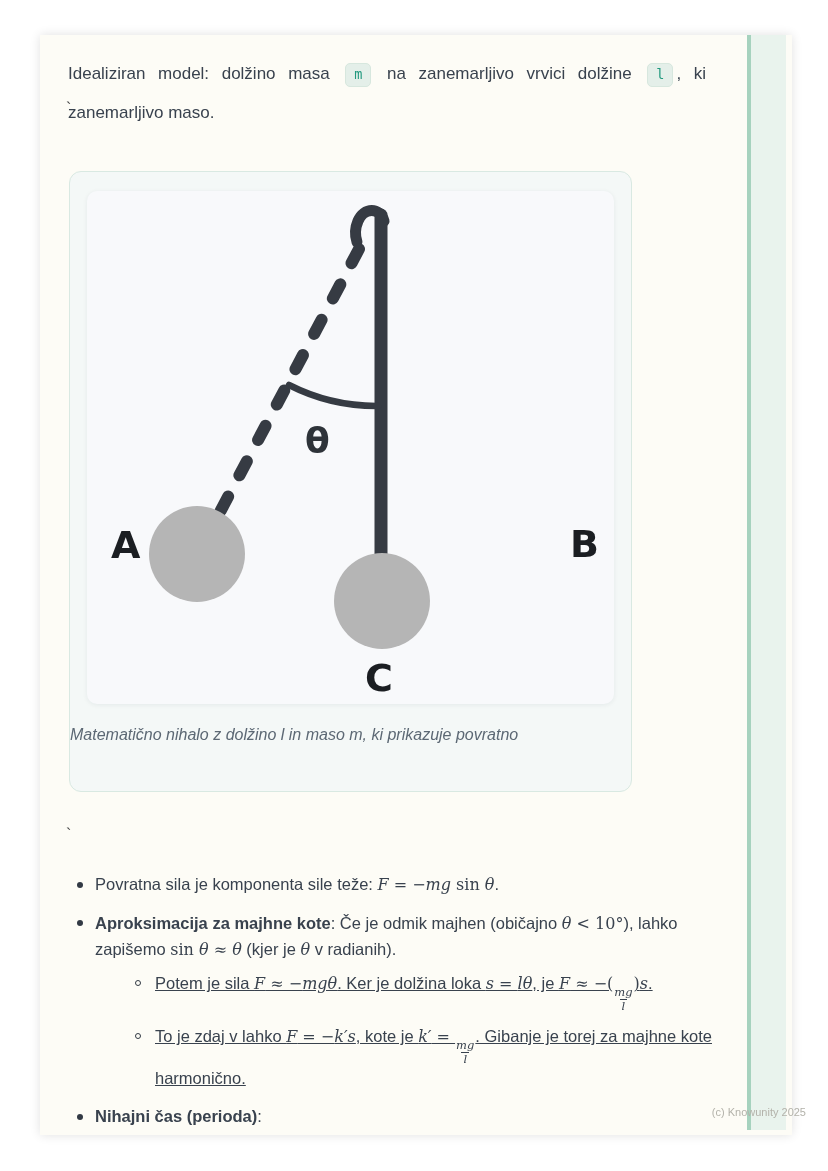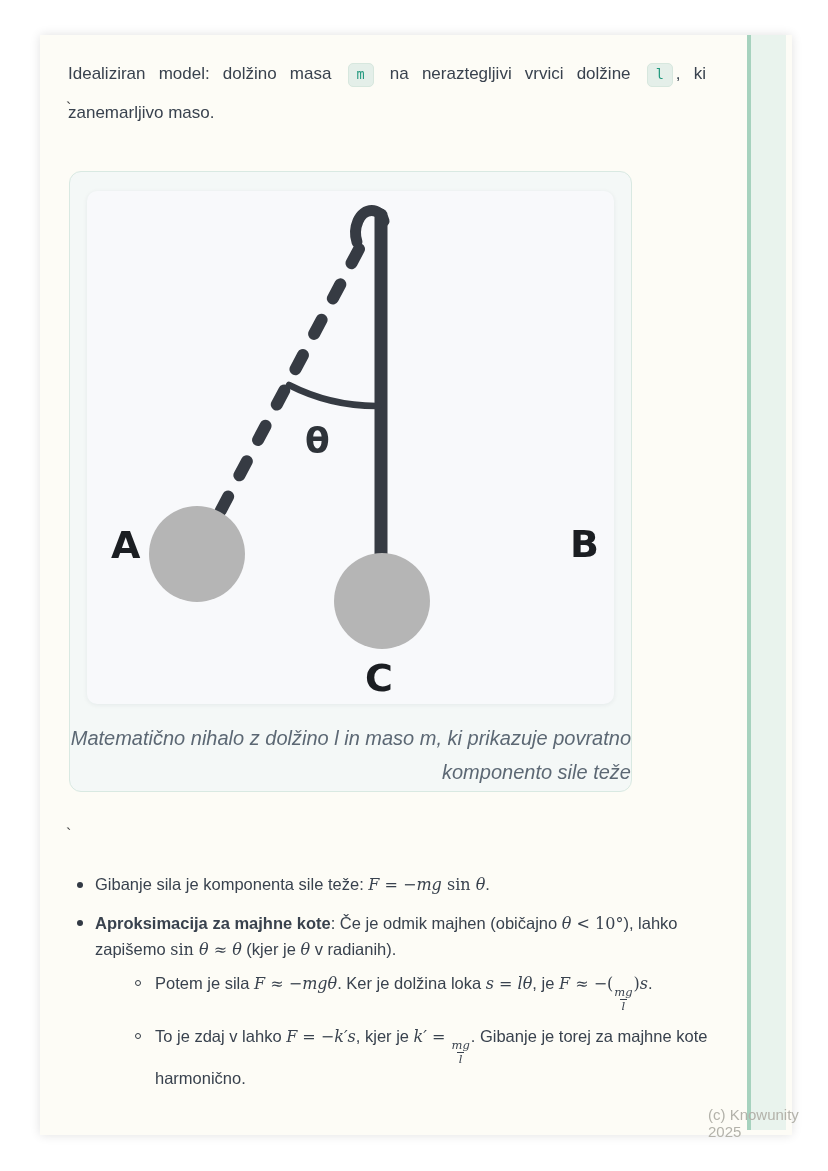--- a/index.html
+++ b/index.html
@@ -42,60 +42,60 @@
   }
   .figure-inner{
     position:absolute;left:17px;top:19px;width:527px;height:513px;
     background:#f8f9fb;border-radius:10px;
     box-shadow:0 1px 5px rgba(20,40,60,0.07);
   }
   .figure-inner svg{position:absolute;left:0;top:0;}
   .fig-letter{font-family:"DejaVu Sans",sans-serif;font-weight:700;font-size:38px;fill:#1b1e22;}
   .fig-theta{font-family:"DejaVu Sans",sans-serif;font-weight:700;font-size:36px;fill:#2e3339;}
   .caption{
-    position:absolute;left:0;right:0;top:549px;text-align:right;
-    font-style:italic;font-size:20px;line-height:1.7;color:#5c6874;
+    position:absolute;left:0;right:0;top:549px;text-align:left;
+    font-style:italic;font-size:16px;line-height:1.7;color:#5c6874;
   }
   
   .doc-list{position:absolute;left:68px;top:872px;width:644px;font-size:16.5px;line-height:1.55;z-index:2;}
   .doc-list ul{list-style:none;margin:0;padding:0;}
   .doc-list > ul > li{position:relative;padding-left:27px;margin-bottom:13px;}
   .doc-list > ul > li::before{
     content:"";position:absolute;left:9px;top:0.58em;width:6px;height:6px;
     border-radius:50%;background:#323a44;
   }
-  .doc-list ul.sub{margin:9px 0 12px 36px;}
+  .doc-list ul.sub{margin:9px 0 12px 36px;text-decoration:underline;}
   .doc-list ul.sub > li{position:relative;padding-left:24px;margin-bottom:12px;}
   .doc-list ul.sub > li::before{
     content:"";position:absolute;left:4px;top:0.52em;width:6px;height:6px;
     border-radius:50%;background:transparent;border:1.5px solid #323a44;box-sizing:border-box;
   }
   .run-bold{font-weight:700;}
   .run-math{font-family:"DejaVu Serif",serif;font-style:italic;font-size:16px;}
   .run-mathup{font-family:"DejaVu Serif",serif;font-size:16px;}
   .frac{
     display:inline-flex;flex-direction:column;align-items:center;
     vertical-align:-0.55em;font-family:"DejaVu Serif",serif;font-style:italic;
     font-size:11.5px;line-height:1.12;margin:0 1px;
   }
   .frac .den{border-top:1px solid #39424e;padding:0 2px;}
   
   .watermark{
-    position:absolute;left:708px;top:1106px;width:120px;
-    font-size:15px;color:#b3b2aa;z-index:4;
+    position:absolute;left:686px;top:1106px;width:120px;
+    font-size:11px;color:#b3b2aa;z-index:4;text-align:right;
   }
 </style>
 </head>
 <body>
 
 <div class="panel"></div>
 
 <div class="scrollbar"></div>
 
-<p class="intro"><span class="run-plain">Idealiziran model: dolžino masa </span><span class="run-badge">m</span><span class="run-plain"> na neraztegljivi vrvici dolžine </span><span class="run-badge">l</span><span class="run-plain">, ki zanemarljivo maso.</span></p>
+<p class="intro"><span class="run-plain">Idealiziran model: dolžino masa </span><span class="run-badge">m</span><span class="run-plain"> na zanemarljivo vrvici dolžine </span><span class="run-badge">l</span><span class="run-plain">, ki zanemarljivo maso.</span></p>
 
 <span class="tick tick1">`</span>
 
 <div class="figure-card">
   <div class="figure-inner">
     <svg width="527" height="513" viewBox="0 0 527 513">
 
       <path d="M 297 30 C 293 16 277 16 271 30 C 268 37 268 45 270 51" fill="none" stroke="#363b43" stroke-width="11" stroke-linecap="round"></path>
       <line x1="272" y1="58" x2="133" y2="321" stroke="#363b43" stroke-width="12" stroke-linecap="round" stroke-dasharray="16 24"></line>
 
@@ -107,38 +107,38 @@
       <circle cx="295" cy="410" r="48" fill="#b5b5b5"></circle>
 
       <text x="24" y="367" class="fig-letter">A</text>
       <text x="483" y="366" class="fig-letter">B</text>
       <text x="278" y="500" class="fig-letter">C</text>
       <text x="218" y="262" class="fig-theta">θ</text>
     </svg>
   </div>
   <div class="caption">
     <div>Matematično nihalo z dolžino l in maso m, ki prikazuje povratno</div>
-    <div>komponento sile teže</div>
   </div>
 </div>
 
 <span class="tick tick2">`</span>
 
 <div class="doc-list">
   <ul>
-    <li><span class="run-plain">Gibanje sila je komponenta sile teže: </span><span class="run-math">F</span><span class="run-mathup"> = −</span><span class="run-math">mg</span><span class="run-mathup"> sin </span><span class="run-math">θ</span><span class="run-plain">.</span></li>
+    <li><span class="run-plain">Povratna sila je komponenta sile teže: </span><span class="run-math">F</span><span class="run-mathup"> = −</span><span class="run-math">mg</span><span class="run-mathup"> sin </span><span class="run-math">θ</span><span class="run-plain">.</span></li>
     <li>
       <span><span class="run-bold">Aproksimacija za majhne kote</span><span class="run-plain">: Če je odmik majhen (običajno </span><span class="run-math">θ</span><span class="run-mathup"> &lt; 10°</span><span class="run-plain">), lahko zapišemo </span><span class="run-mathup">sin </span><span class="run-math">θ</span><span class="run-mathup"> ≈ </span><span class="run-math">θ</span><span class="run-plain"> (kjer je </span><span class="run-math">θ</span><span class="run-plain"> v radianih).</span></span>
       <ul class="sub">
         <li><span class="run-plain">Potem je sila </span><span class="run-math">F</span><span class="run-mathup"> ≈ −</span><span class="run-math">mgθ</span><span class="run-plain">. Ker je dolžina loka </span><span class="run-math">s</span><span class="run-mathup"> = </span><span class="run-math">lθ</span><span class="run-plain">, je </span><span class="run-math">F</span><span class="run-mathup"> ≈ −(</span><span class="frac">
               <span class="num">mg</span>
               <span class="den">l</span>
             </span><span class="run-mathup">)</span><span class="run-math">s</span><span class="run-plain">.</span></li>
-        <li><span class="run-plain">To je zdaj v lahko </span><span class="run-math">F</span><span class="run-mathup"> = −</span><span class="run-math">k′s</span><span class="run-plain">, kjer je </span><span class="run-math">k′</span><span class="run-mathup"> = </span><span class="frac">
+        <li><span class="run-plain">To je zdaj v lahko </span><span class="run-math">F</span><span class="run-mathup"> = −</span><span class="run-math">k′s</span><span class="run-plain">, kote je </span><span class="run-math">k′</span><span class="run-mathup"> = </span><span class="frac">
               <span class="num">mg</span>
               <span class="den">l</span>
             </span><span class="run-plain">. Gibanje je torej za majhne kote harmonično.</span></li>
       </ul>
     </li>
+    <li><span class="run-bold">Nihajni čas (perioda)</span><span class="run-plain">:</span></li>
   </ul>
 </div>
 
 <div class="watermark">(c) Knowunity 2025</div>
 
 </body></html>

